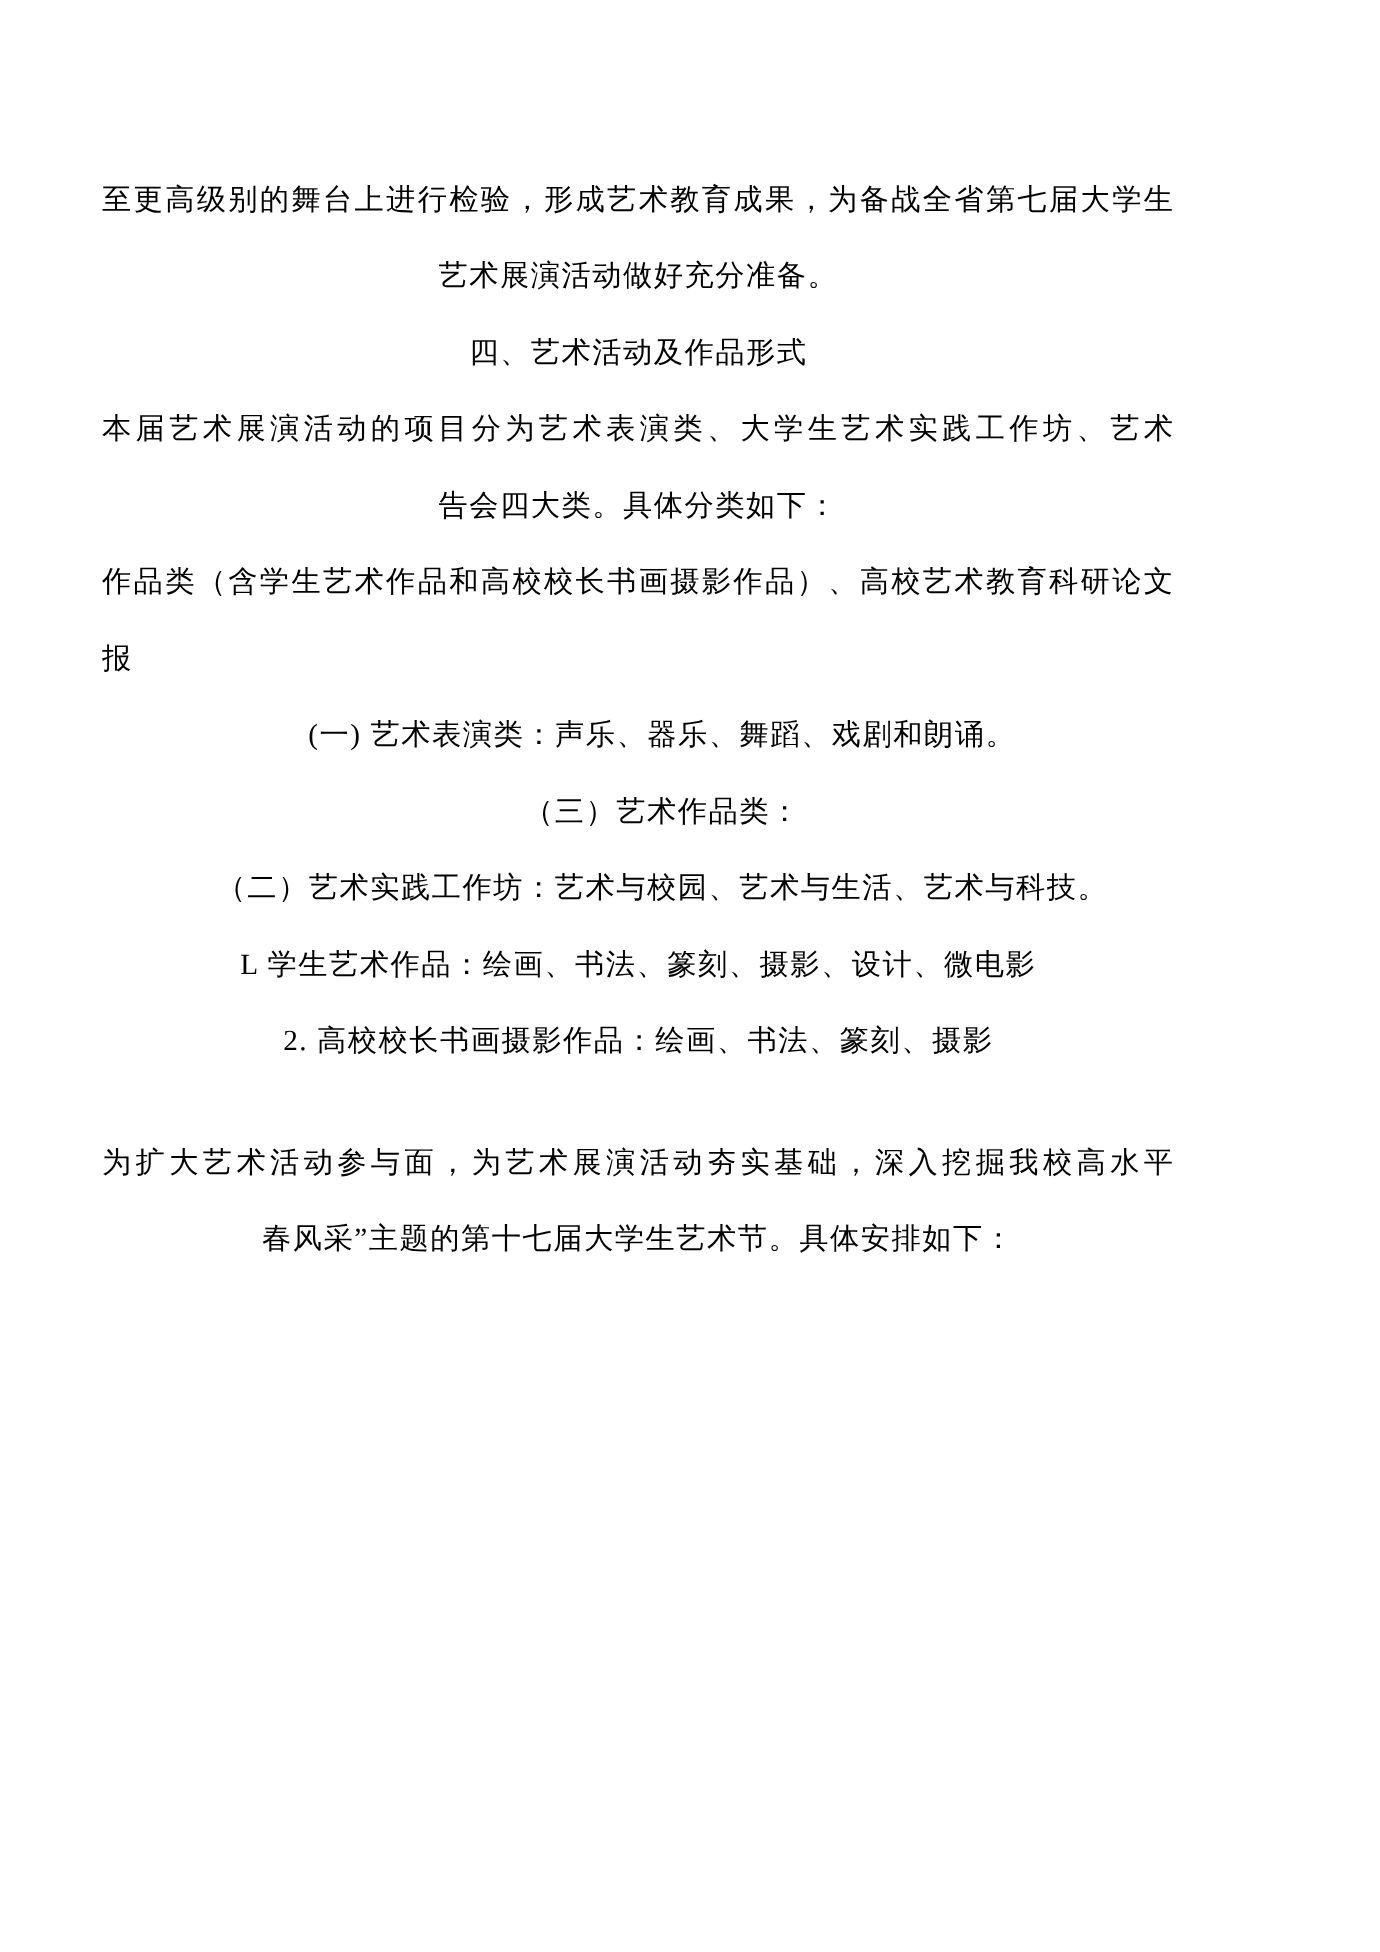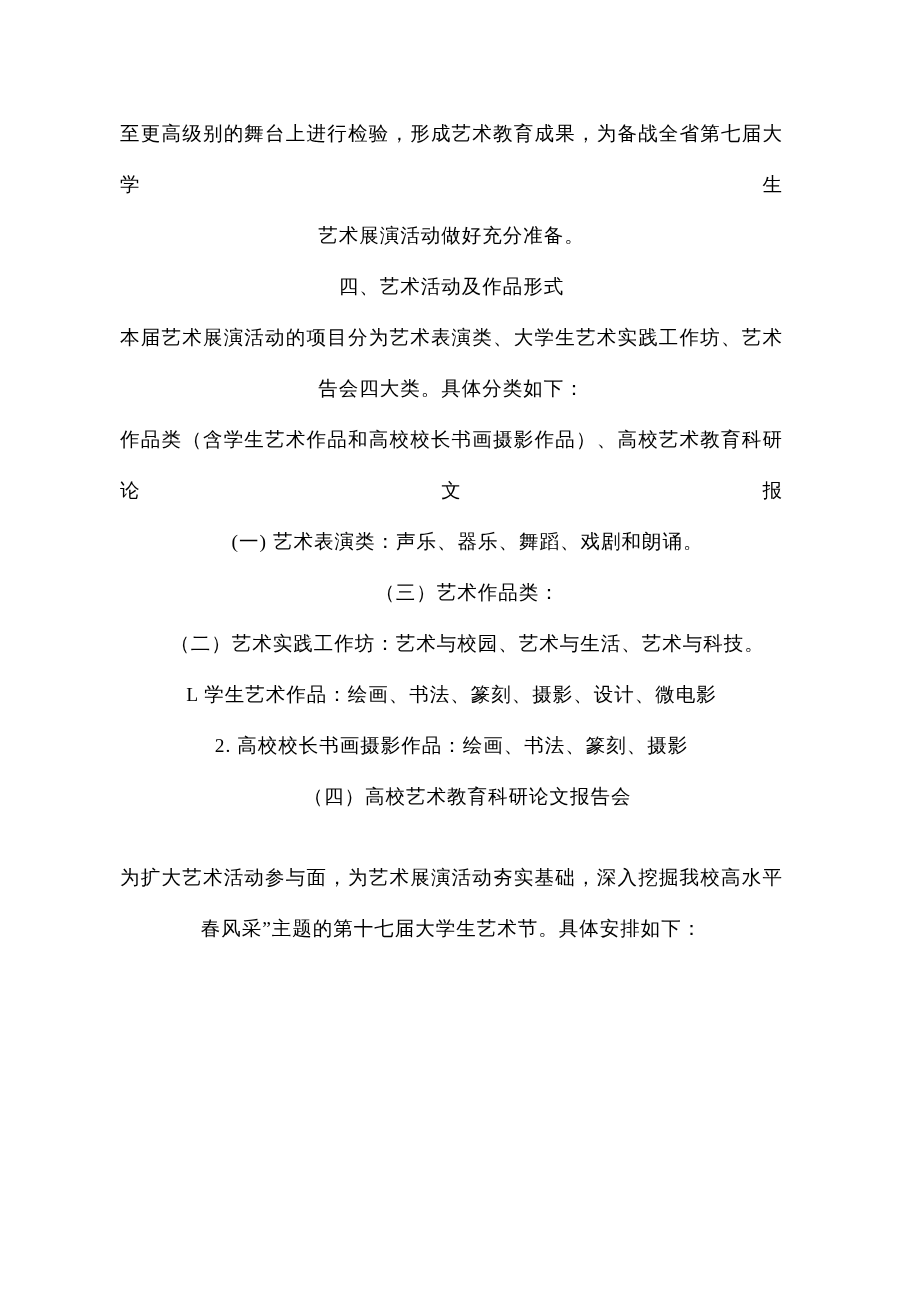--- a/index.html
+++ b/index.html
@@ -7,21 +7,21 @@
     padding: 0;
     background: #ffffff;
   }
   .page {
     position: relative;
     width: 920px;
     height: 985px;
     margin: 0 auto;
     background: #ffffff;
     box-sizing: border-box;
-    padding: 108px 137px 0 120px;
+    padding: 108px 137px 0 68px;
     font-family: "Liberation Serif", "DejaVu Serif", serif;
     color: #000000;
     overflow: hidden;
     border-radius: 24px;
   }
   .line {
     font-size: 19.5px;
     line-height: 51px;
     letter-spacing: 1px;
     white-space: pre-wrap;
@@ -47,17 +47,16 @@
   <div class="line c0">艺术展演活动做好充分准备。</div>
   <div class="line c1">四、艺术活动及作品形式</div>
   <div class="line c1 fill">本届艺术展演活动的项目分为艺术表演类、大学生艺术实践工作坊、艺术</div>
   <div class="line c0">告会四大类。具体分类如下：</div>
   <div class="line c0 fill">作品类（含学生艺术作品和高校校长书画摄影作品）、高校艺术教育科研论文报</div>
   <div class="line c2">(一) 艺术表演类：声乐、器乐、舞蹈、戏剧和朗诵。</div>
   <div class="line c2">（三）艺术作品类：</div>
   <div class="line c2">（二）艺术实践工作坊：艺术与校园、艺术与生活、艺术与科技。</div>
   <div class="line c1">L 学生艺术作品：绘画、书法、篆刻、摄影、设计、微电影</div>
   <div class="line c1">2. 高校校长书画摄影作品：绘画、书法、篆刻、摄影</div>
-  <div class="line c2">（四）高校艺术教育科研论文报告会</div>
   <div class="line c1 fill gap">为扩大艺术活动参与面，为艺术展演活动夯实基础，深入挖掘我校高水平</div>
   <div class="line c0">春风采”主题的第十七届大学生艺术节。具体安排如下：</div>
 
 </div>
 
 </body></html>

